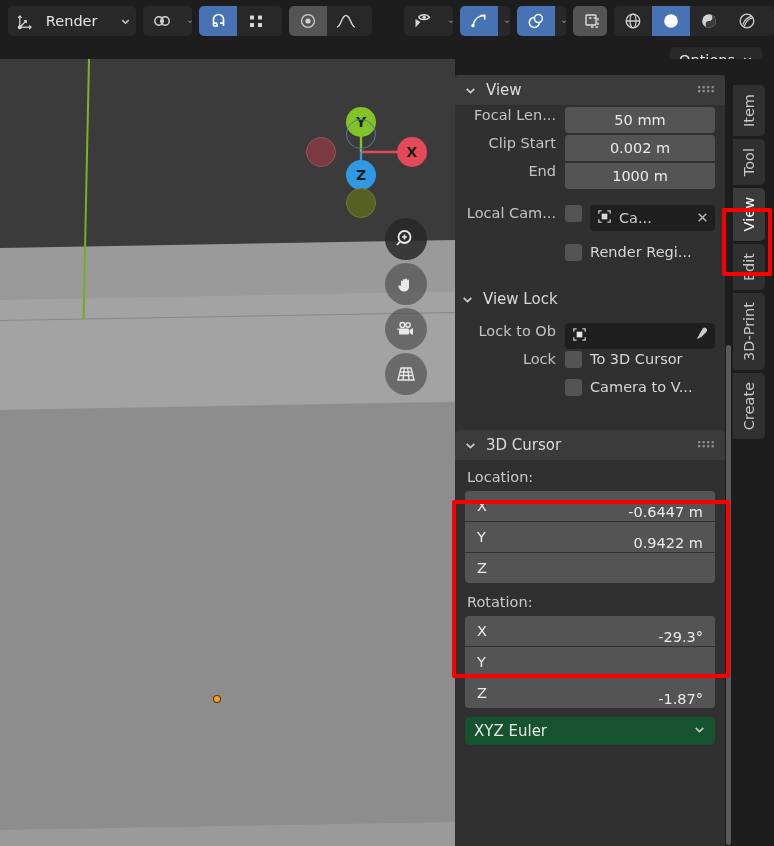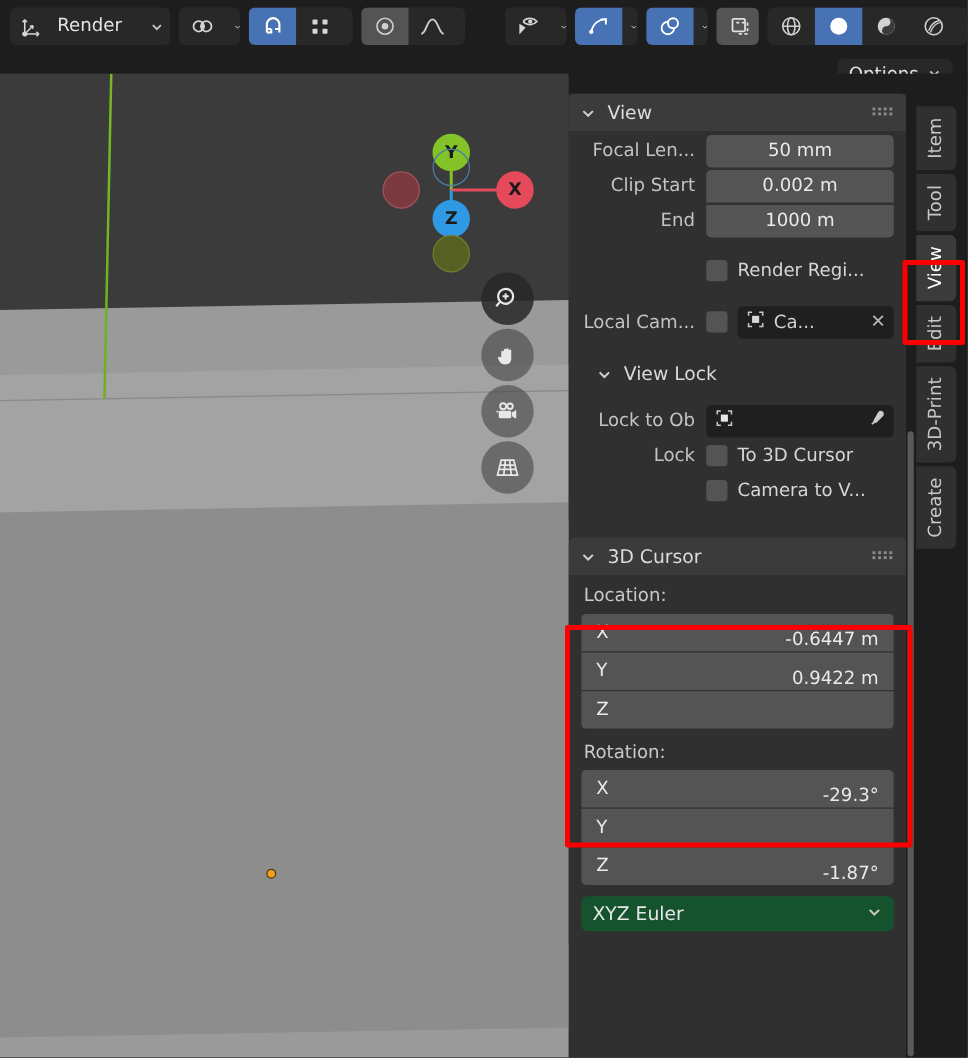--- a/index.html
+++ b/index.html
@@ -111,21 +111,21 @@
     padding: 0 9px; color: #e2e2e2; font-size: 14.5px;
   }
   .panel-hdr {
     display: flex; align-items: center; height: 30px; padding: 0 9px;
     background: #3b3b3b; border-radius: 5px 5px 0 0; color: #dcdcdc; font-size: 15px;
   }
   .panel-hdr .tri { margin-right: 9px; display:flex; }
   .grip { margin-left: auto; }
 
   .panel-body { padding: 2px 10px 10px 10px; background: #303030; }
-  .row { display: flex; align-items: center; height: 27px; margin-bottom: 1px; }
+  .row { display: flex; align-items: flex-start; height: 27px; margin-bottom: 1px; }
   .row-lbl {
     color: #c3c3c3; font-size: 14.5px; text-align: right;
     width: 100px; padding-right: 9px; flex: none; white-space: nowrap; overflow:hidden;
   }
   .field {
     flex: 1; height: 26px; background: #545454; border-radius: 4px;
     display: flex; align-items: center; justify-content: center;
     color: #eaeaea; font-size: 14.5px;
   }
 
@@ -135,21 +135,21 @@
   .chk-lbl { color: #d6d6d6; font-size: 14.5px; margin-left: 8px; white-space: nowrap; }
 
   .obj-field {
     flex: 1; height: 26px; background: #1f1f1f; border-radius: 4px;
     display: flex; align-items: center; padding: 0 6px; gap: 6px;
   }
   .obj-txt { color: #d0d0d0; font-size: 14.5px; flex: 1; }
 
   .subhdr {
     display: flex; align-items: center; height: 28px;
-    color: #dadada; font-size: 15px; padding-left: 22px;
+    color: #dadada; font-size: 15px; padding-left: 6px;
   }
   .subhdr .tri { margin-right: 9px; display:flex; }
 
   .vec-row {
     display: flex; align-items: center; height: 30px;
     background: #545454; padding: 0 12px; color: #eaeaea; font-size: 14.5px;
     margin-bottom: 1px;
   }
   .vec-row .ax { flex: none; width: 22px; }
   .vec-row .vl { flex: 1; text-align: right; margin-top: 12px; }
@@ -488,26 +488,20 @@
         <div class="row-lbl">Focal Len...</div>
         <div class="field">50 mm</div>
       </div>
       <div class="row" style="height:28px;margin-bottom:0">
         <div class="row-lbl">Clip Start</div>
         <div class="field" style="border-radius:4px 4px 0 0">0.002 m</div>
       </div>
       <div class="row" style="height:28px">
         <div class="row-lbl">End</div>
         <div class="field" style="border-radius:0 0 4px 4px">1000 m</div>
-      </div>
-
-      <div class="row" style="margin-top:12px">
-        <div class="row-lbl"></div>
-        <div class="chk"></div>
-        <div class="chk-lbl">Render Regi...</div>
       </div>
 
       <div class="row" style="margin-top:14px">
         <div class="row-lbl">Local Cam...</div>
         <div class="chk"></div>
         <div class="obj-field" style="margin-left:8px">
           <span>
             <svg width="17" height="17" viewBox="0 0 18 18" fill="none" stroke="#c9c9c9" stroke-width="1.3">
               <path d="M3 6 L3 3 L6 3 M12 3 L15 3 L15 6 M15 12 L15 15 L12 15 M6 15 L3 15 L3 12"></path>
               <rect x="6" y="6" width="6" height="6" fill="#d8d8d8" stroke="none"></rect>
@@ -515,20 +509,26 @@
           </span>
           <span class="obj-txt">Ca...</span>
           <span>
             <svg width="13" height="13" viewBox="0 0 12 12" fill="none" stroke="#b4b4b4" stroke-width="1.4">
                 <path d="M2.5 2.5 L9.5 9.5 M9.5 2.5 L2.5 9.5"></path>
               </svg>
           </span>
         </div>
       </div>
 
+      <div class="row" style="margin-top:12px">
+        <div class="row-lbl"></div>
+        <div class="chk"></div>
+        <div class="chk-lbl">Render Regi...</div>
+      </div>
+
       <div class="subhdr" style="margin-top:14px;margin-left:-10px">
         <span class="tri">
           <svg width="13" height="13" viewBox="0 0 12 12" fill="none" stroke="#cfcfcf" stroke-width="1.5">
               <path d="M2.5 4.5 L6 8 L9.5 4.5"></path>
             </svg>
         </span>
         <span>View Lock</span>
       </div>
 
       <div class="row" style="margin-top:10px">

